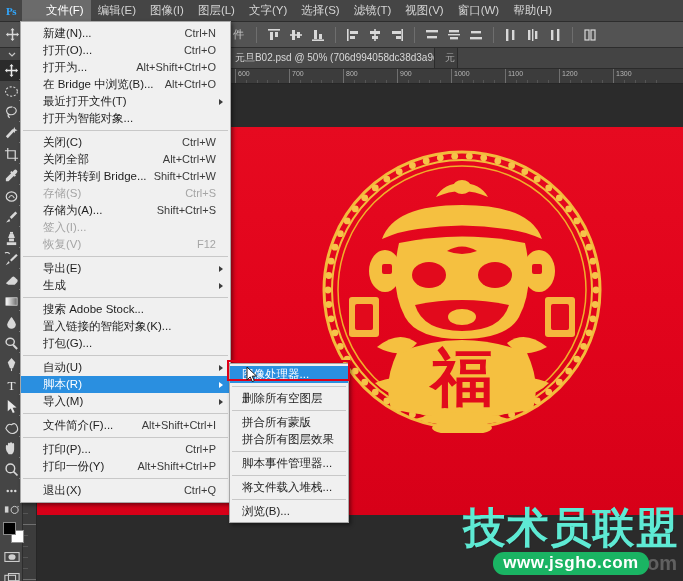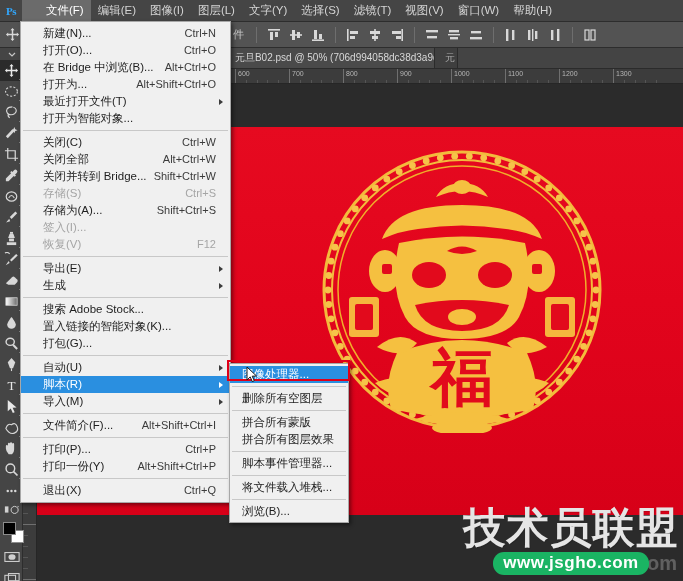--- a/index.html
+++ b/index.html
@@ -256,21 +256,21 @@
     right: 4px; bottom: 2px;
     z-index: 80;
     width: 216px; height: 78px;
     display: flex; flex-direction: column;
     align-items: center; justify-content: center;
   }
   .wm-main {
     font-family: "Liberation Sans", sans-serif;
     font-weight: bold;
     font-size: 42px;
-    color: #e5e5e5;
+    color: #5eead4;
     letter-spacing: 1px;
     line-height: 44px;
     text-shadow: 1px 1px 0 rgba(0,0,0,0.12);
   }
   .wm-url {
     margin-top: 2px;
     background: #1ab463;
     color: #ffffff;
     font-weight: bold;
     font-size: 17px;
@@ -819,26 +819,26 @@
   <div class="dropdown" id="fileMenu">
       <div class="mrow">
         <span class="mlabel">新建(N)...</span>
         <span class="maccel">Ctrl+N</span>
       </div>
       <div class="mrow">
         <span class="mlabel">打开(O)...</span>
         <span class="maccel">Ctrl+O</span>
       </div>
       <div class="mrow">
+        <span class="mlabel">打开为...</span>
+        <span class="maccel">Alt+Shift+Ctrl+O</span>
+      </div>
+      <div class="mrow">
         <span class="mlabel">在 Bridge 中浏览(B)...</span>
         <span class="maccel">Alt+Ctrl+O</span>
-      </div>
-      <div class="mrow">
-        <span class="mlabel">打开为...</span>
-        <span class="maccel">Alt+Shift+Ctrl+O</span>
       </div>
       <div class="mrow">
         <span class="mlabel">最近打开文件(T)</span>
         <span class="marrow"></span>
       </div>
       <div class="mrow">
         <span class="mlabel">打开为智能对象...</span>
       </div>
       <div class="msep"></div>
       <div class="mrow">

